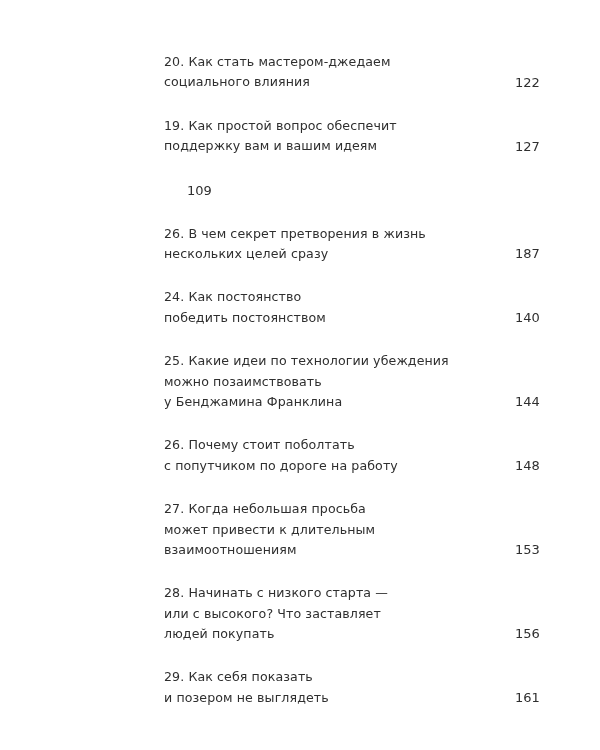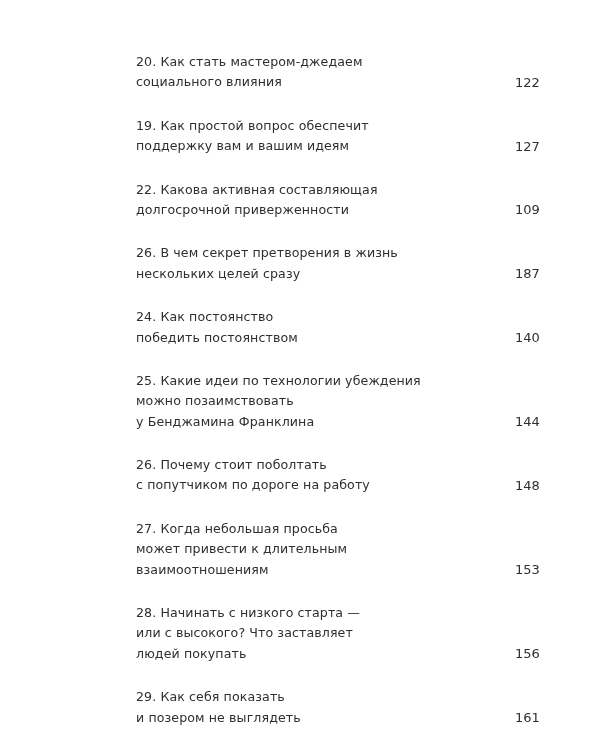--- a/index.html
+++ b/index.html
@@ -17,20 +17,21 @@
   }
   .page {
     position: relative;
     width: 600px;
     height: 750px;
     box-sizing: border-box;
     padding: 52px 60px 40px 136px;
   }
   .toc {
     display: block;
+    margin-left: 28px;
   }
   .toc-entry {
     display: flex;
     align-items: flex-start;
     justify-content: space-between;
     margin-bottom: 23px;
   }
   .toc-entry:last-child {
     margin-bottom: 0;
   }
@@ -67,22 +68,20 @@
         <div class="entry-title">20. Как стать мастером-джедаем
 социального влияния</div>
         <div class="entry-page">122</div>
       </div>
       <div class="toc-entry align-last">
         <div class="entry-title">19. Как простой вопрос обеспечит
 поддержку вам и вашим идеям</div>
         <div class="entry-page">127</div>
       </div>
       <div class="toc-entry align-last">
-        <div class="entry-title">22. Какова активная составляющая
-долгосрочной приверженности</div>
         <div class="entry-page">109</div>
       </div>
       <div class="toc-entry align-last">
         <div class="entry-title">26. В чем секрет претворения в жизнь
 нескольких целей сразу</div>
         <div class="entry-page">187</div>
       </div>
       <div class="toc-entry align-last">
         <div class="entry-title">24. Как постоянство
 победить постоянством</div>

